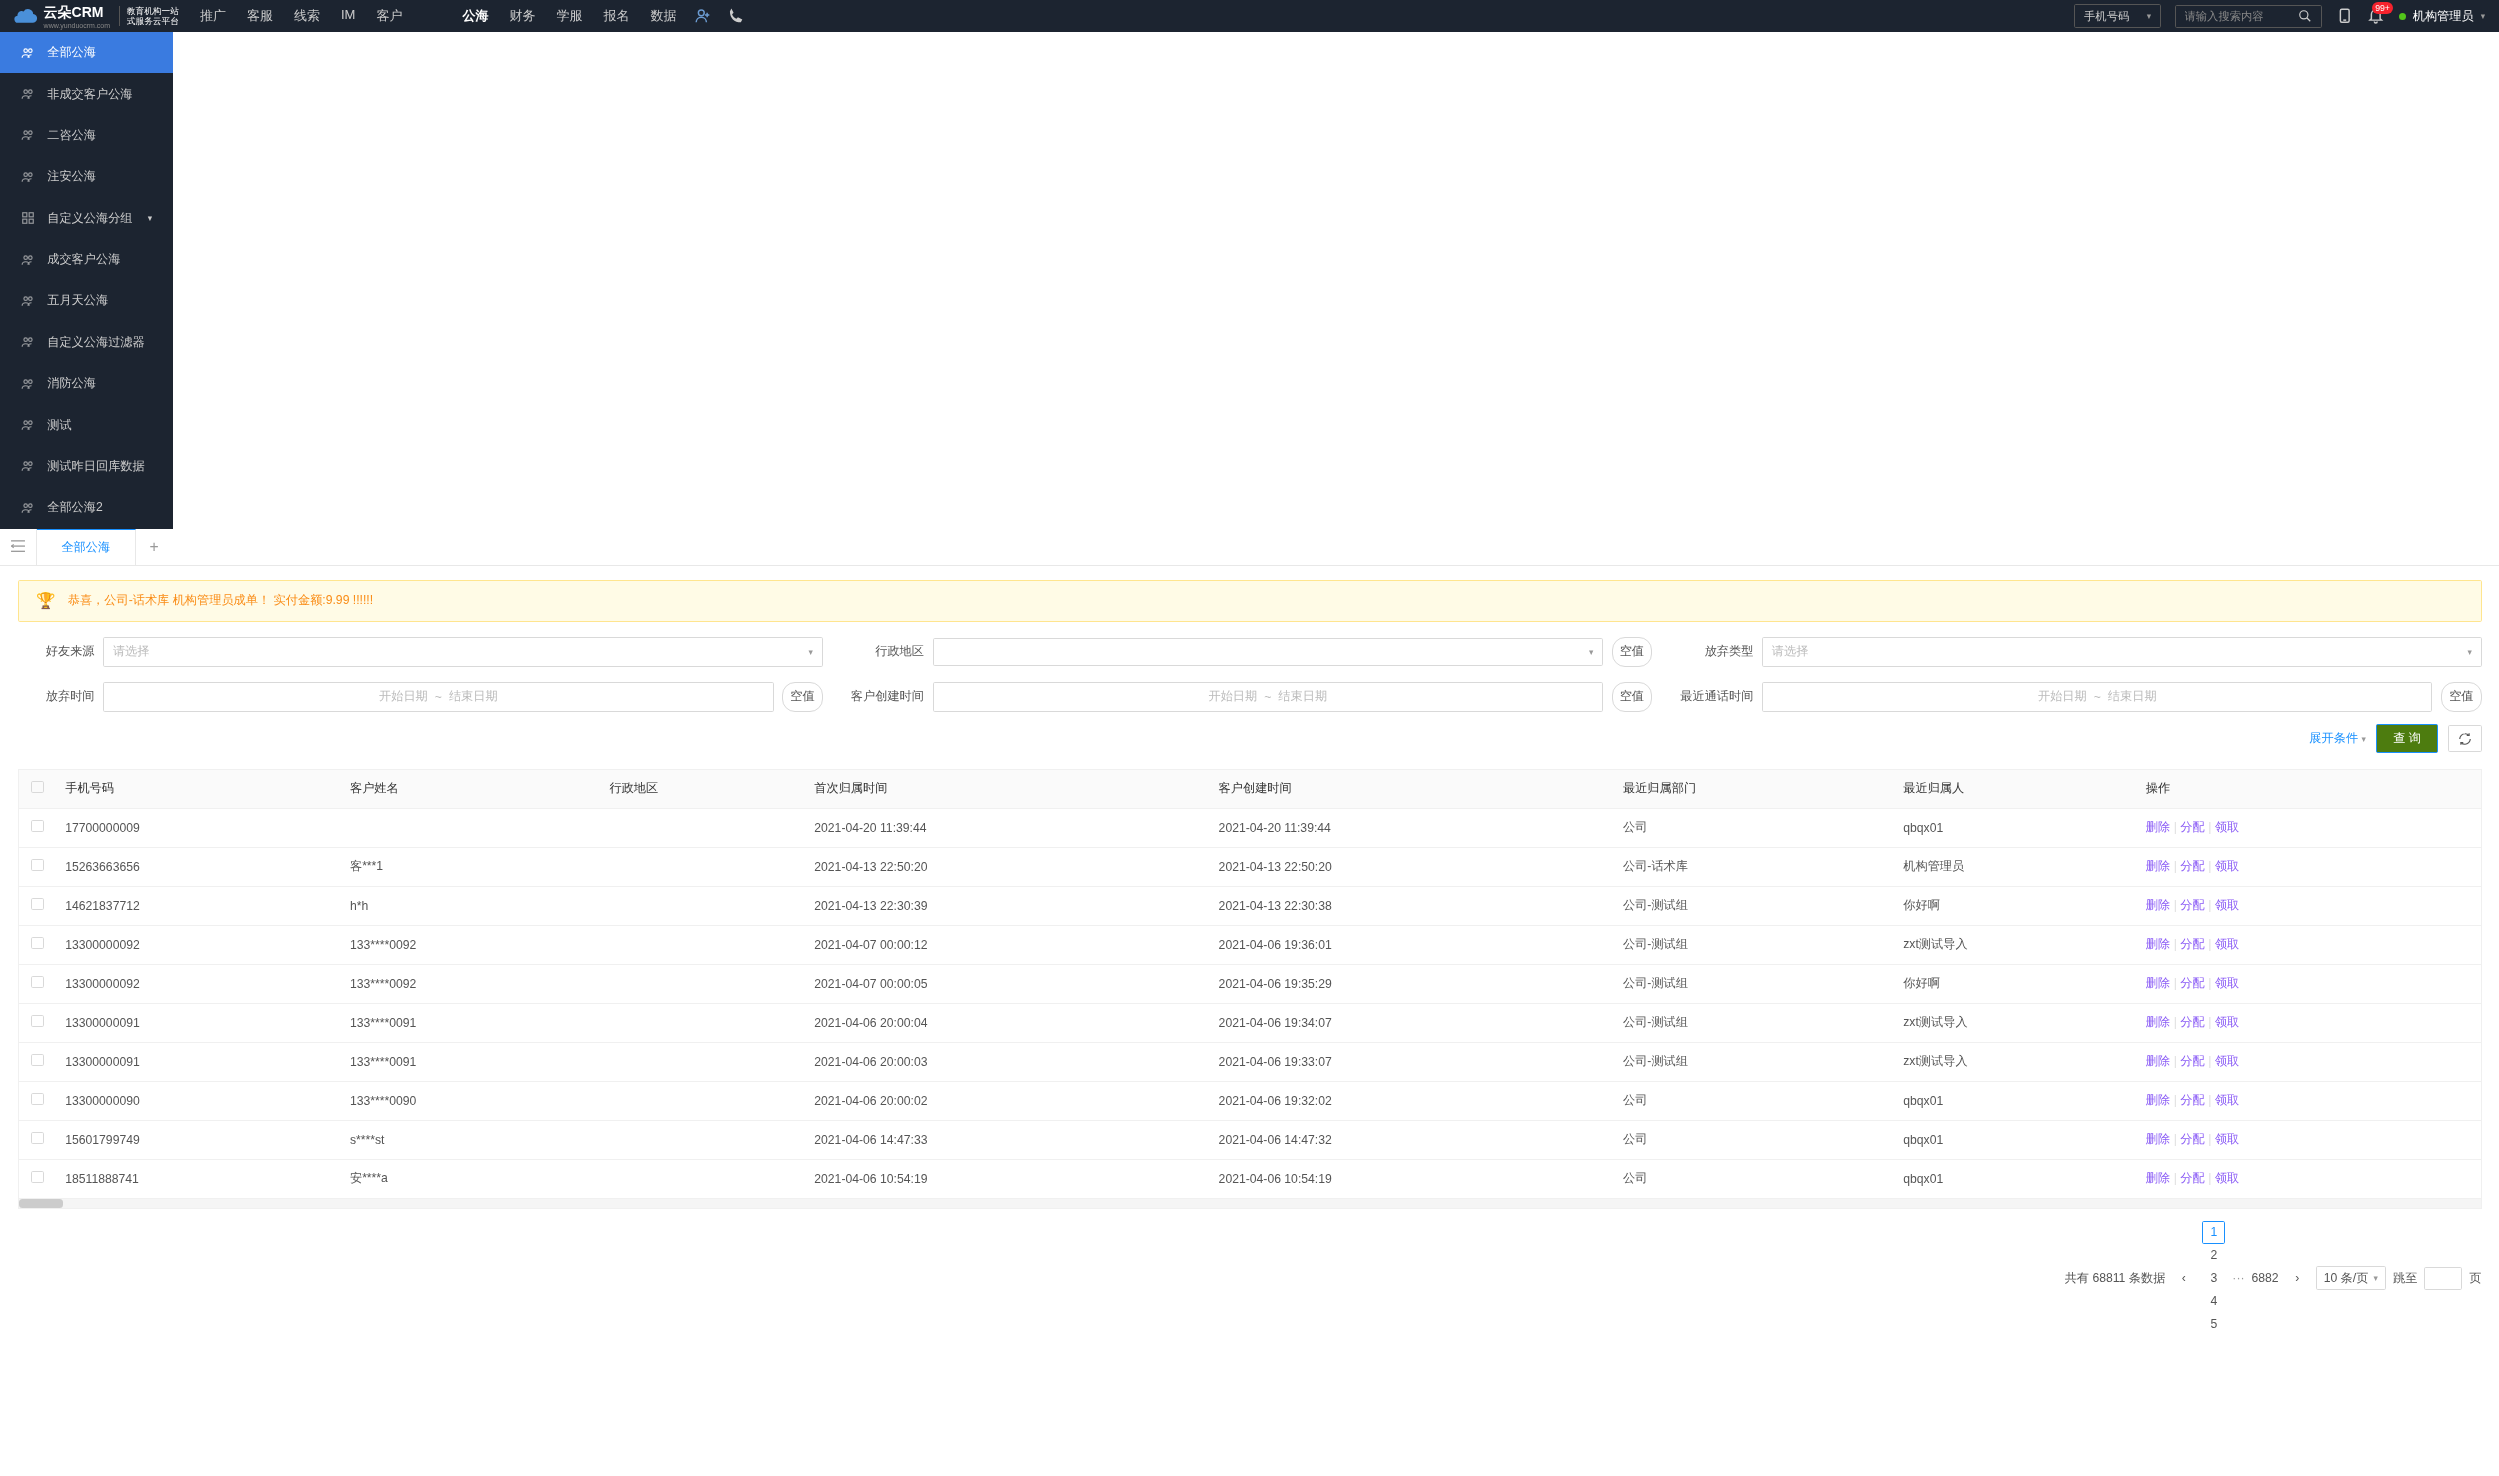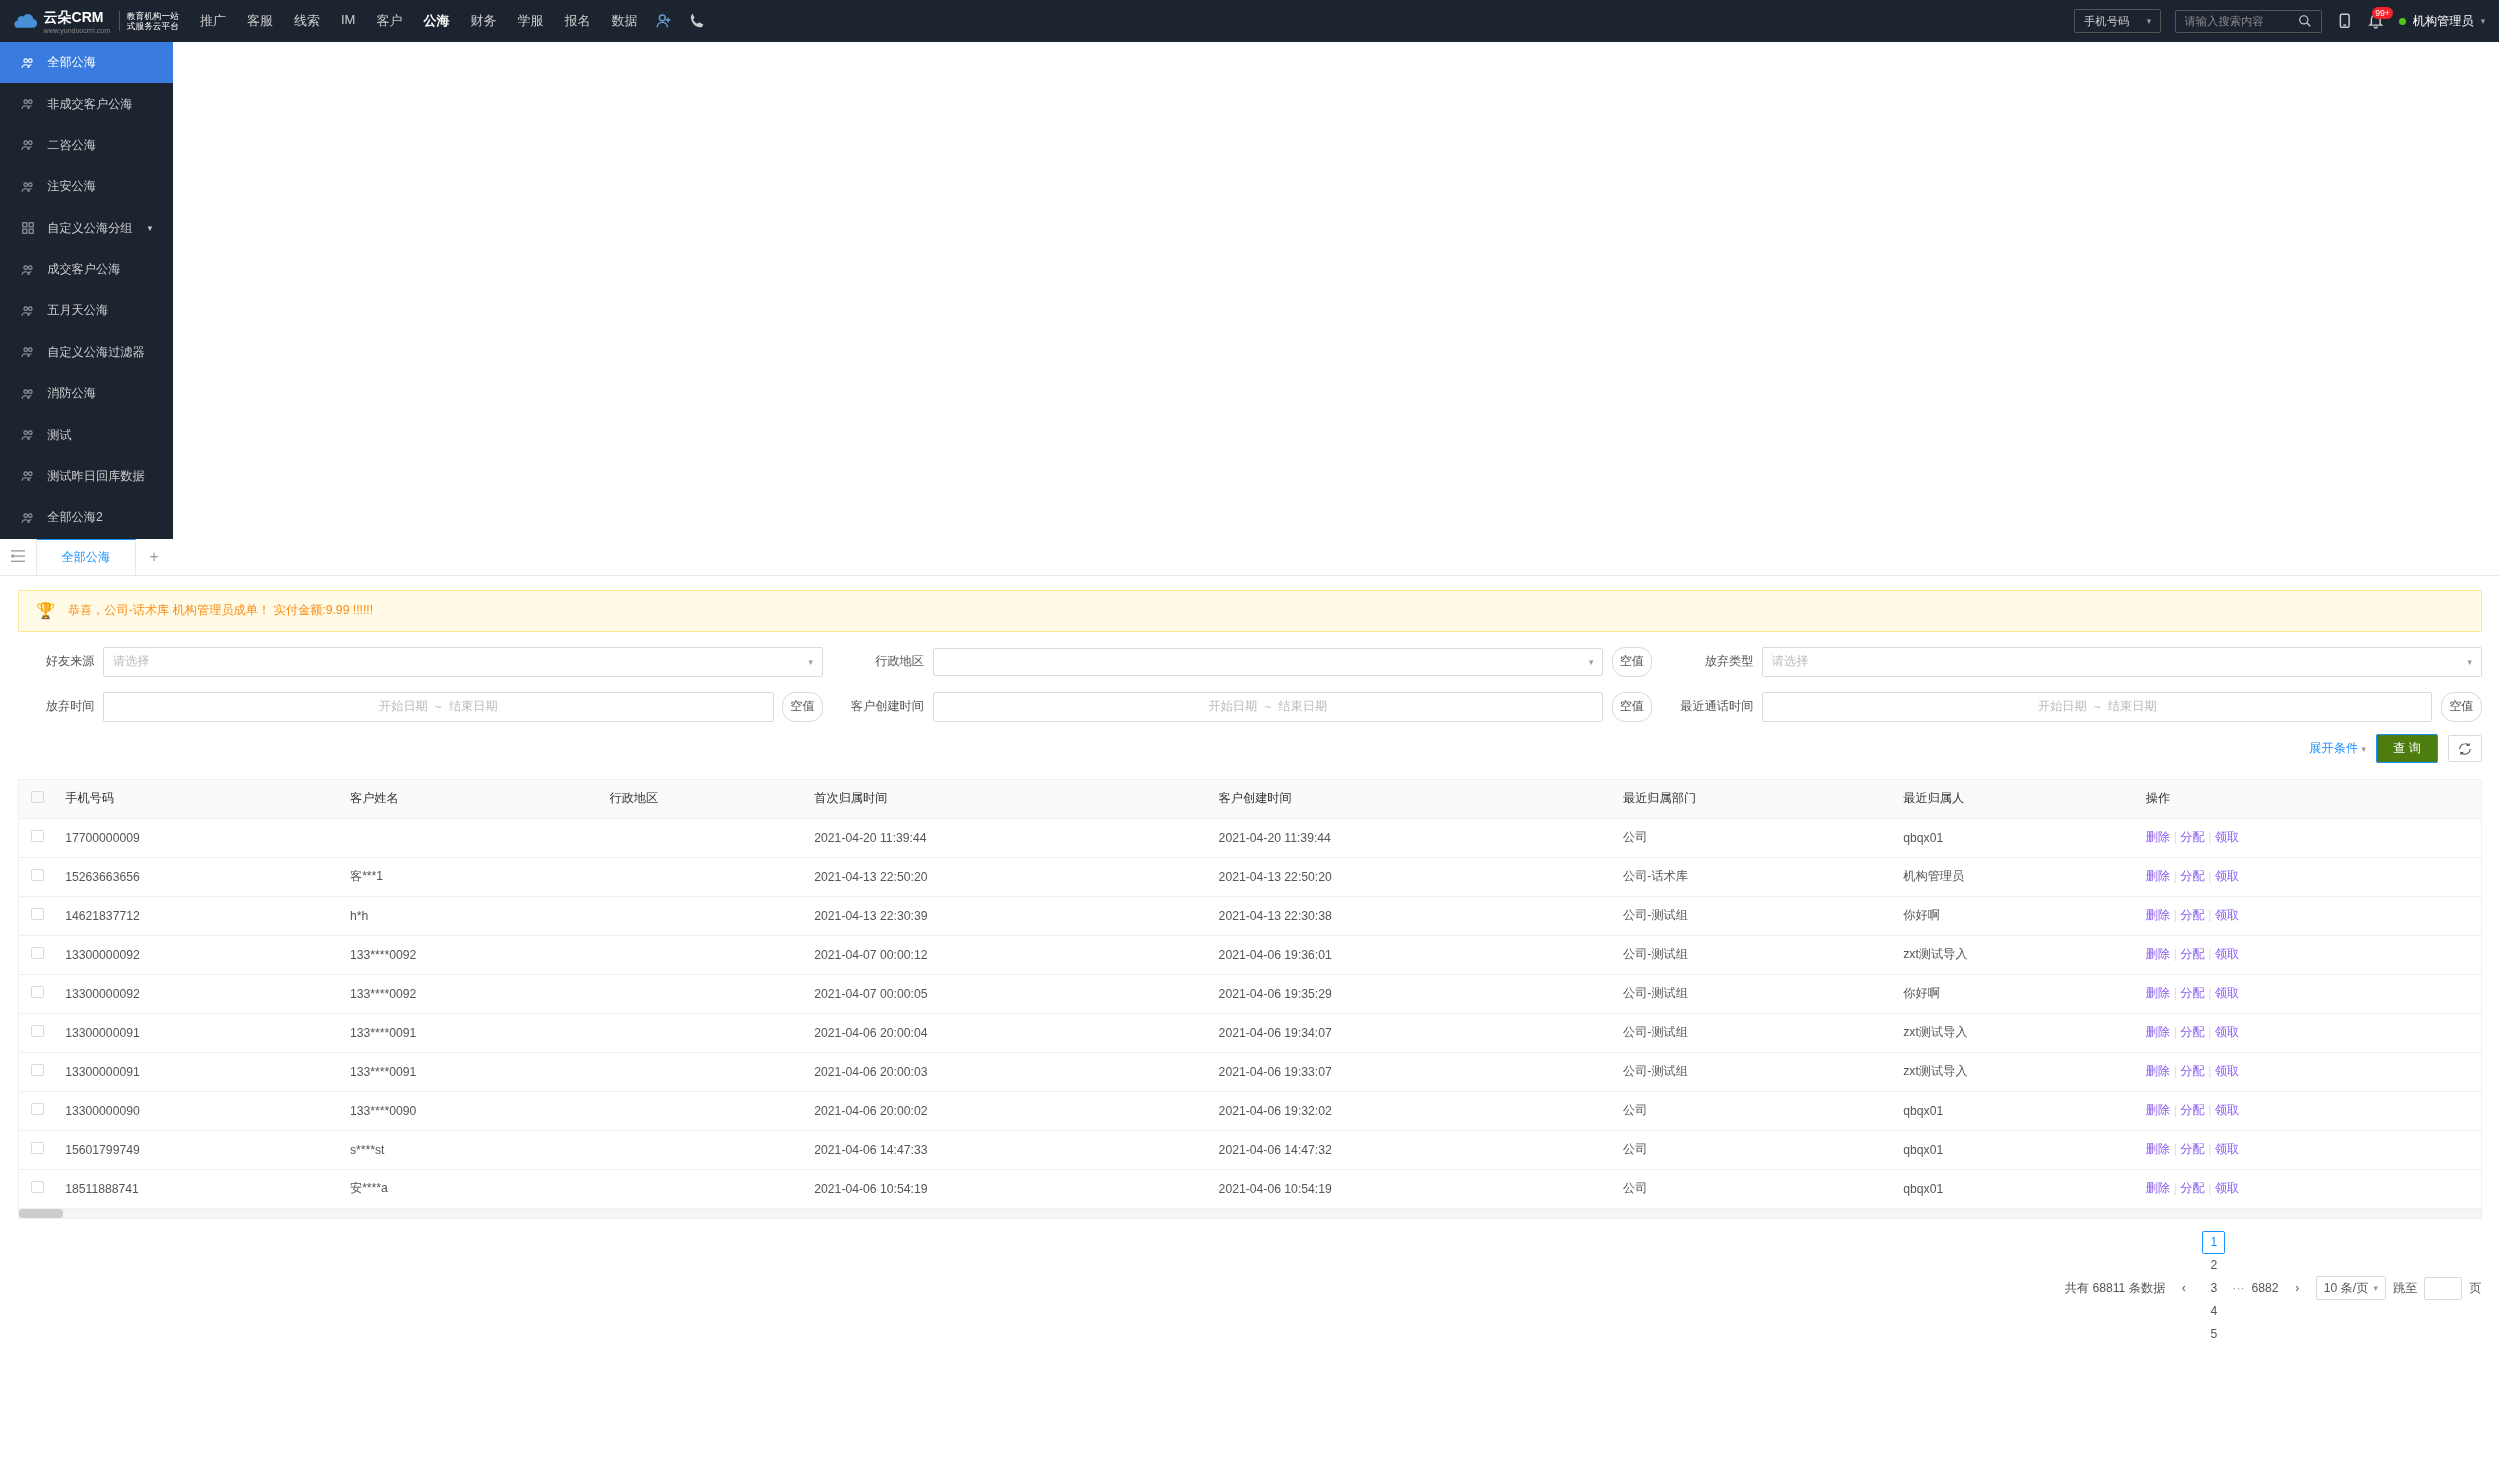--- a/index.html
+++ b/index.html
@@ -1,25 +1,25 @@
 <!DOCTYPE html>
 <html style="font-size:14px"><head>
   <meta charset="utf-8">
   <style>
     * { margin: 0; padding: 0; box-sizing: border-box; }
     body { font-family: -apple-system, "PingFang SC", "Microsoft YaHei", sans-serif; font-size: 12.2px; color: #333; background: #fff; }
     
-    .header { height: 42px; background: #1c2430; display: flex; align-items: center; padding: 0 14px; color: #fff; }
+    .header { height: 32px; background: #1c2430; display: flex; align-items: center; padding: 0 14px; color: #fff; }
     .logo { display: flex; align-items: center; gap: 5.2px; margin-right: 21px; }
     .logo-cloud { width: 24.4px; height: 17.5px; }
     .logo-text { font-size: 14px; font-weight: bold; }
     .logo-sub { font-size: 8.7px; border-left: 0.9px solid #555; padding-left: 7px; margin-left: 3.5px; line-height: 1.2; }
     .nav { display: flex; gap: 21px; }
     .nav-item { color: #ccc; cursor: pointer; font-size: 13px; }
-    .nav-item.active { color: #fff; font-weight: bold; }
+    .nav-item.active { color: #fff; font-weight: bold; margin-left: 39px; }
     .nav-icons { display: flex; gap: 15.7px; margin-left: 17.5px; align-items: center; }
     .header-right { margin-left: auto; display: flex; align-items: center; gap: 14px; }
     .search-type { border: 0.9px solid #555; padding: 3.5px 8.7px; border-radius: 1.7px; color: #ccc; font-size: 11.3px; display: flex; align-items: center; gap: 17.5px; }
     .search-input { background: transparent; border: none; color: #ccc; width: 96px; font-size: 11.3px; outline: none; }
     .search-input::placeholder { color: #888; }
     .bell-wrap { position: relative; }
     .badge { position: absolute; top: -5.2px; right: -8.7px; background: #f5222d; color: #fff; font-size: 8.7px; padding: 0.9px 3.5px; border-radius: 7px; }
     .user-menu { display: flex; align-items: center; gap: 7px; }
     .user-dot { width: 7px; height: 7px; background: #52c41a; border-radius: 50%; }
     

